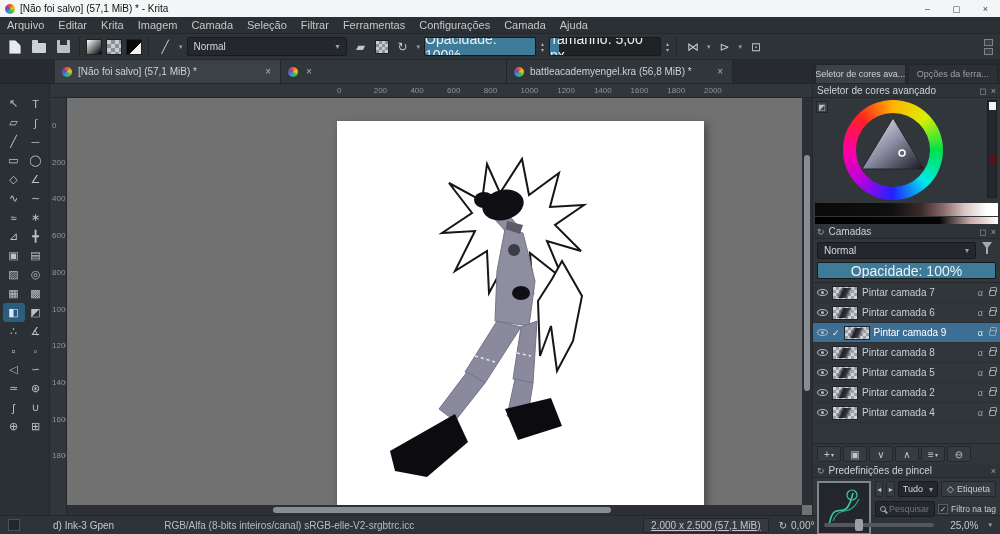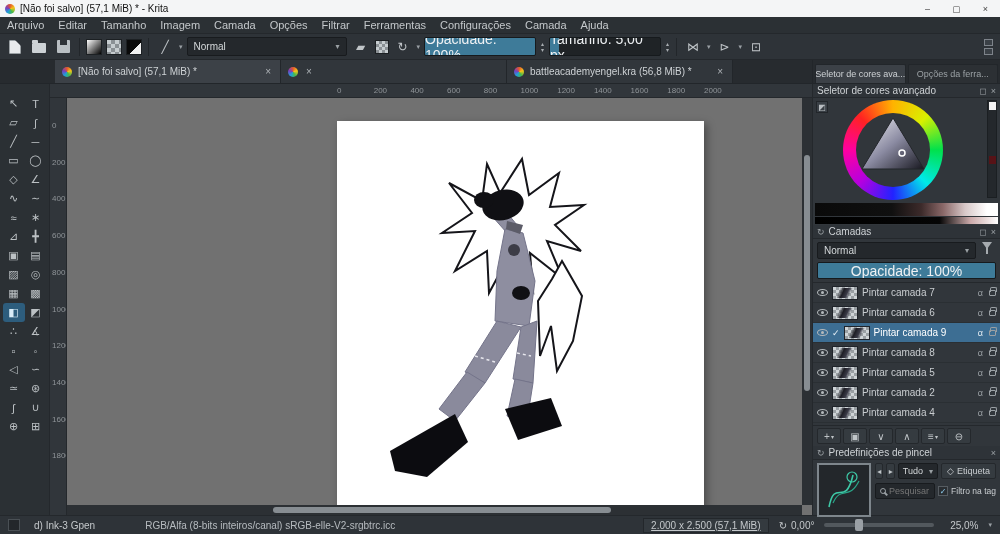--- a/index.html
+++ b/index.html
@@ -81,21 +81,21 @@
   .sw-white{top:1px;background:#f2f2f2}
   .sw-red{top:55px;background:#571317}
   .graybar{height:13px;margin:1px 2px 0 2px;background:linear-gradient(to right,#0a0a0a 0%,#101010 42%,#3c2a2a 58%,#8a6868 70%,#d8c8c8 82%,#ffffff 94%)}
   .graybar2{height:7px;margin:1px 2px 1px 2px;background:linear-gradient(to right,#000 0%,#050505 68%,#caa 85%,#fff 100%)}
   .layerctl{display:flex;align-items:center;gap:4px;padding:2px 4px;height:22px}
   .combo-layer{flex:1;height:17px}
   .funnel{width:0;height:0;border:5px solid transparent;border-top:7px solid #a6abaf;position:relative;margin:0 4px 4px 2px}
   .funnel::after{content:"";position:absolute;left:-1px;top:-3px;width:2px;height:8px;background:#a6abaf}
   .opacity-row{margin:1px 4px 3px 4px;height:17px}
   .opacity-row .slider{width:100%;height:17px}
-  .layers{height:144px;overflow:hidden;border-top:1px solid #24282c;border-bottom:1px solid #24282c}
+  .layers{height:162px;overflow:hidden;border-top:1px solid #24282c;border-bottom:1px solid #24282c}
   .lrow{height:20px;display:flex;align-items:center;gap:4px;padding:0 4px;border-bottom:1px solid #2a2f33;font-size:10px}
   .lrow.sel{background:#3d6e93;color:#fff}
   .eye{width:11px;height:7px;border:1px solid #b4b9bc;border-radius:50%;position:relative;flex:none}
   .eye::after{content:"";position:absolute;left:3px;top:1px;width:3px;height:3px;border-radius:50%;background:#b4b9bc}
   .chk{font-size:9px;color:#e8f2f8;flex:none}
   .thumb{width:26px;height:14px;border:1px solid #20242a;background:repeating-conic-gradient(#9aa0a4 0 25%,#cfd4d7 0 50%) 0 0/6px 6px;position:relative;flex:none}
   .thumb::after{content:"";position:absolute;inset:1px 4px;background:linear-gradient(115deg,transparent 15%,#1d1d24 38%,#3a3a46 60%,transparent 78%)}
   .lname{flex:1;overflow:hidden;white-space:nowrap}
   .alpha{font-size:9px;color:#9aa0a4}
   .lrow.sel .alpha{color:#e4ecf2}
@@ -113,21 +113,21 @@
   .tagbtn{height:16px;background:#353b40;border:1px solid #24282c;border-radius:2px;display:flex;align-items:center;gap:3px;padding:0 5px;font-size:9px;color:#c9cdd0}
   .search{flex:1;height:16px;background:#24282c;border:1px solid #181b1e;border-radius:2px;display:flex;align-items:center;gap:3px;padding:0 4px;min-width:0}
   .search input{background:transparent;border:none;outline:none;color:#c9cdd0;font-size:9px;width:100%;font-family:"Liberation Sans",sans-serif}
   .mag{width:6px;height:6px;border:1.5px solid #9aa0a4;border-radius:50%;position:relative;flex:none}
   .mag::after{content:"";position:absolute;width:4px;height:1.5px;background:#9aa0a4;transform:rotate(45deg);right:-3px;bottom:-1px}
   .cbwrap{display:flex;align-items:center;gap:3px;font-size:8.5px;white-space:nowrap}
   .cb{width:10px;height:10px;background:#2a2e32;border:1px solid #565c61;color:#8fd0f2;font-size:8px;line-height:9px;text-align:center}
   
   .statusbar{height:19px;background:#2e3338;border-top:1px solid #24282c;display:flex;align-items:center;gap:10px;padding:0 8px;font-size:10px;color:#c4c8cb}
   .statchip{width:12px;height:12px;background:#23272b;border:1px solid #4a5055}
-  .preset{margin-left:4px}
+  .preset{margin-left:23px}
   .profile{margin-left:40px;color:#b7bcc0}
   .dims{margin-left:auto;background:#343a3f;border:1px solid #23272b;padding:1px 7px;text-decoration:underline}
   .rot{display:flex;align-items:center;gap:4px}
   .zoomslider{width:110px;height:4px;background:#52585d;border-radius:2px;position:relative}
   .zoomslider .zhandle{position:absolute;left:28%;top:-4px;width:8px;height:12px;background:#9aa0a5;border-radius:2px}
   .zoomtxt{min-width:34px;text-align:right}
 </style>
 </head>
 <body>
 
@@ -137,24 +137,24 @@
   <div class="winbtns">
     <span class="winbtn">–</span>
     <span class="winbtn">▢</span>
     <span class="winbtn">×</span>
   </div>
 </div>
 
 <div class="menubar">
   <span class="menuitem">Arquivo</span>
   <span class="menuitem">Editar</span>
-  <span class="menuitem">Tamanho</span>
+  <span class="menuitem">Krita</span>
   <span class="menuitem">Imagem</span>
   <span class="menuitem">Camada</span>
-  <span class="menuitem">Opções</span>
+  <span class="menuitem">Seleção</span>
   <span class="menuitem">Filtrar</span>
   <span class="menuitem">Ferramentas</span>
   <span class="menuitem">Configurações</span>
   <span class="menuitem">Camada</span>
   <span class="menuitem">Ajuda</span>
 </div>
 
 <div class="toolbar">
   <span class="tbtn">
       <span class="doc-icon"></span>

